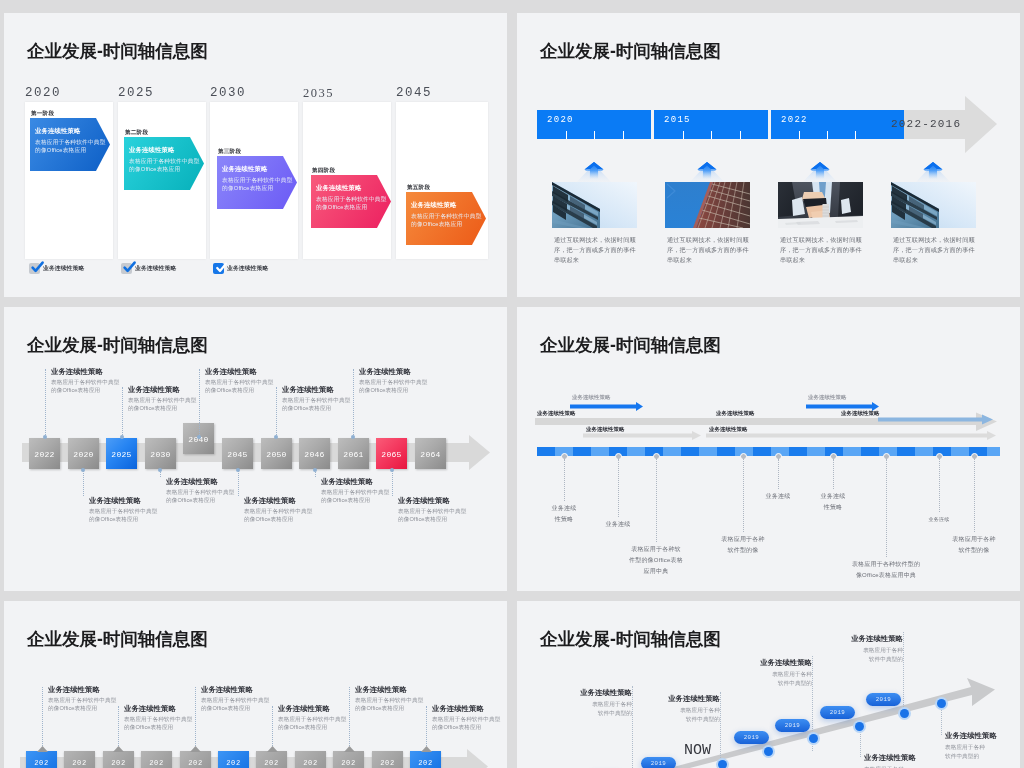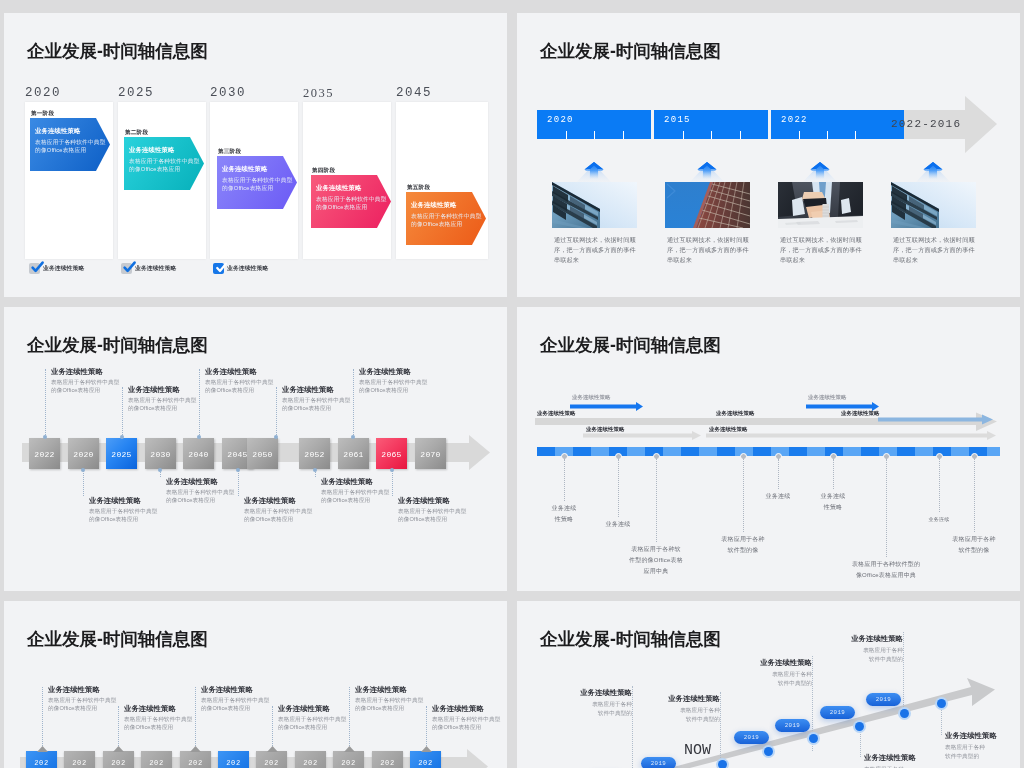--- a/index.html
+++ b/index.html
@@ -387,27 +387,27 @@
   <div class="slide s3">
     <div class="title">企业发展-时间轴信息图</div>
     <div class="s3-body">
         <svg width="480" height="44" style="position:absolute;left:18px;top:127px">
           <path d="M0 9 L447 9 L447 1 L468 18.5 L447 36 L447 28 L0 28 Z" fill="#d9d9d9"></path>
         </svg>
         <div class="sq" style="left: 25px; top: 131px;">2022</div>
         <div class="sq" style="left: 64px; top: 131px;">2020</div>
         <div class="sq blue" style="left: 102px; top: 131px;">2025</div>
         <div class="sq" style="left: 141px; top: 131px;">2030</div>
-        <div class="sq" style="left: 179px; top: 131px; text-align: right;">2040</div>
+        <div class="sq" style="left: 179px; top: 116px; text-align: right;">2040</div>
         <div class="sq" style="left: 218px; top: 131px;">2045</div>
-        <div class="sq" style="left: 243px; top: 131px;">2050</div>
-        <div class="sq" style="left: 295px; top: 131px;">2052</div>
+        <div class="sq" style="left: 257px; top: 131px;">2050</div>
+        <div class="sq" style="left: 295px; top: 131px;">2046</div>
         <div class="sq" style="left: 334px; top: 131px;">2061</div>
         <div class="sq red" style="left: 372px; top: 131px;">2065</div>
-        <div class="sq" style="left: 411px; top: 131px;">2070</div>
+        <div class="sq" style="left: 411px; top: 131px;">2064</div>
         <div class="lb" style="left: 47px; top: 60px;">
           <div class="h">业务连续性策略</div>
           <div class="b">表格应用于各种软件中典型的像Office表格应用</div>
         </div>
         <div class="conn" style="left: 41px; top: 62px; height: 68px;"></div>
         <div class="dot" style="left: 39px; top: 128px;"></div>
         <div class="lb" style="left: 124px; top: 78px;">
           <div class="h">业务连续性策略</div>
           <div class="b">表格应用于各种软件中典型的像Office表格应用</div>
         </div>

